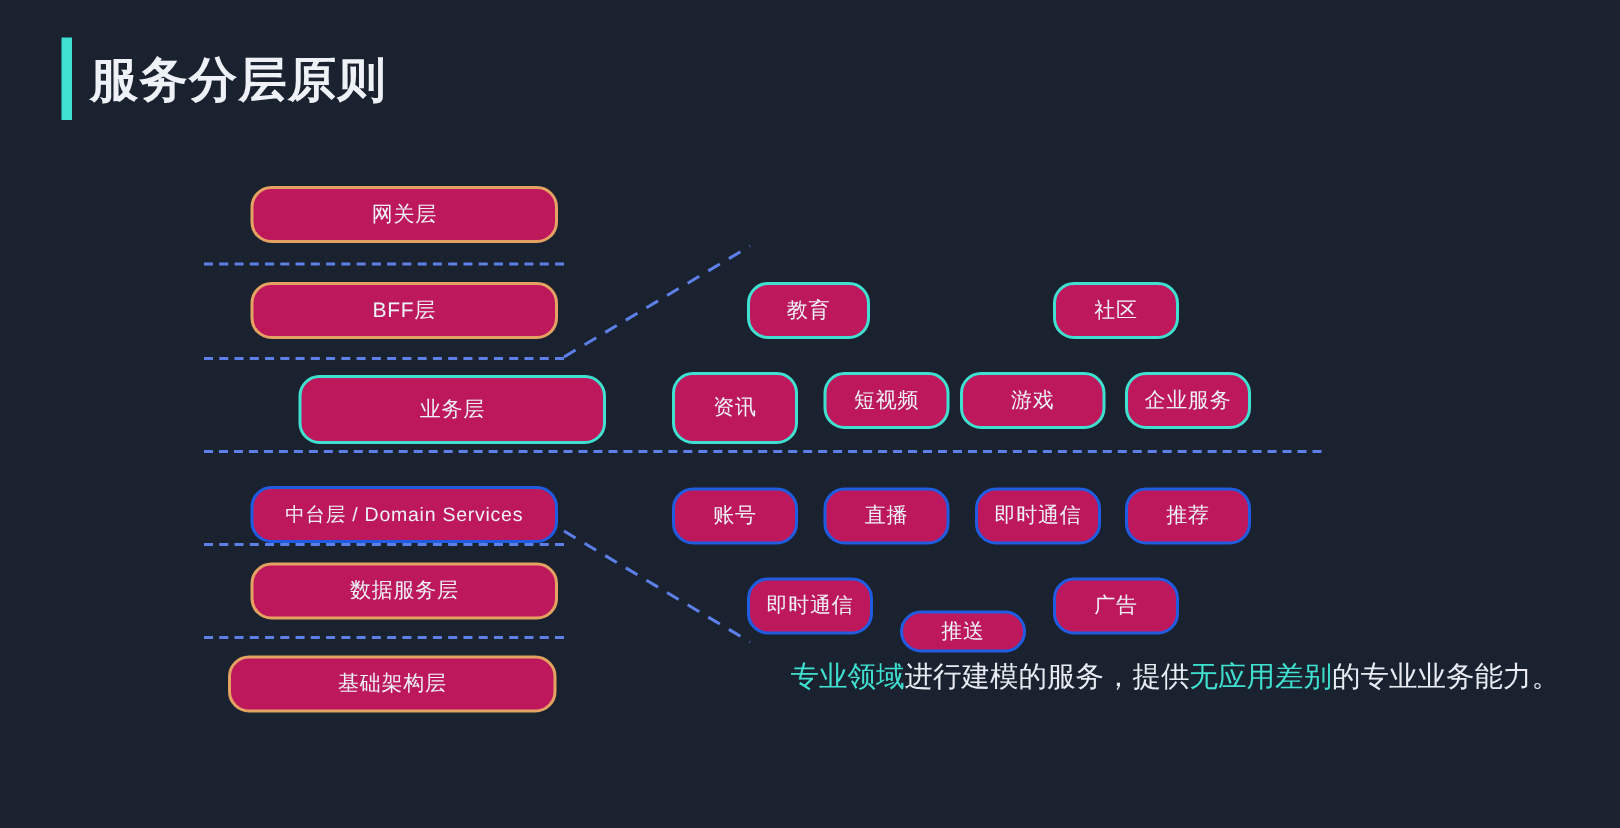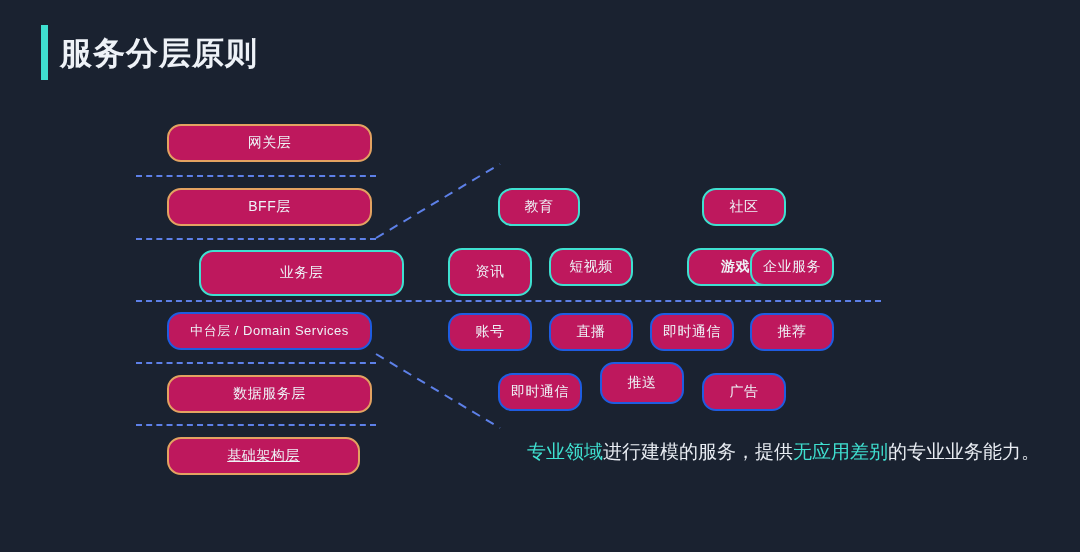--- a/index.html
+++ b/index.html
@@ -59,21 +59,21 @@
     color: #eef2f7;
     white-space: nowrap;
     letter-spacing: 0.5px;
   }
   .node.left-node {
     border-width: 2px;
     font-size: 14px;
   }
   .b-orange { border-color: #e3a261; }
   .b-cyan   { border-color: #3fe0d0; }
-  .b-blue   { border-color: #1f5ce0; }
+  .b-blue   { border-color: #1f5ce0; margin-top: 12px; }
 
   
   .hdash {
     position: absolute;
     height: 0;
     border-top: 2px dashed #5d80e8;
   }
   .diag {
     position: absolute;
     overflow: visible;
@@ -113,42 +113,42 @@
   <div class="hdash" style="left:136px; top:300px; width:745px;"></div>
 
   <div class="node left-node b-blue" style="left:167px; top:312px; width:205px; height:38px; font-size:13px;">中台层 / Domain Services</div>
 
   <div class="hdash" style="left:136px; top:362px; width:240px;"></div>
 
   <div class="node left-node b-orange" style="left:167px; top:375px; width:205px; height:38px;">数据服务层</div>
 
   <div class="hdash" style="left:136px; top:424px; width:240px;"></div>
 
-  <div class="node left-node b-orange" style="left:167px; top:437px; width:193px; height:38px;text-decoration:underline;">基础架构层</div>
+  <div class="node left-node b-orange" style="left:152px; top:437px; width:219px; height:38px;">基础架构层</div>
 
   <svg class="diag" style="left:376px; top:160px; width:130px; height:82px;" width="130" height="82" viewBox="0 0 130 82">
     <line x1="0" y1="78" x2="124" y2="4" stroke="#5d80e8" stroke-width="2" stroke-dasharray="9 7"></line>
   </svg>
 
   <svg class="diag" style="left:376px; top:350px; width:130px; height:82px;" width="130" height="82" viewBox="0 0 130 82">
     <line x1="0" y1="4" x2="124" y2="78" stroke="#5d80e8" stroke-width="2" stroke-dasharray="9 7"></line>
   </svg>
 
   <div class="node b-cyan" style="left:498px; top:188px; width:82px; height:38px;">教育</div>
   <div class="node b-cyan" style="left:702px; top:188px; width:84px; height:38px;">社区</div>
 
   <div class="node b-cyan" style="left:448px; top:248px; width:84px; height:48px;">资讯</div>
   <div class="node b-cyan" style="left:549px; top:248px; width:84px; height:38px;">短视频</div>
-  <div class="node b-cyan" style="left:687px; top:248px; width:97px; height:38px;font-weight:bold;">游戏</div>
+  <div class="node b-cyan" style="left:640px; top:248px; width:97px; height:38px;">游戏</div>
   <div class="node b-cyan" style="left:750px; top:248px; width:84px; height:38px;">企业服务</div>
 
   <div class="node b-blue" style="left:448px; top:313px; width:84px; height:38px;">账号</div>
   <div class="node b-blue" style="left:549px; top:313px; width:84px; height:38px;">直播</div>
   <div class="node b-blue" style="left:650px; top:313px; width:84px; height:38px;">即时通信</div>
   <div class="node b-blue" style="left:750px; top:313px; width:84px; height:38px;">推荐</div>
 
   <div class="node b-blue" style="left:498px; top:373px; width:84px; height:38px;">即时通信</div>
-  <div class="node b-blue" style="left:600px; top:362px; width:84px; height:42px;">推送</div>
+  <div class="node b-blue" style="left:600px; top:395px; width:84px; height:28px;">推送</div>
   <div class="node b-blue" style="left:702px; top:373px; width:84px; height:38px;">广告</div>
 
   <div class="caption"><span class="hl">专业领域</span><span>进行建模的服务，提供</span><span class="hl">无应用差别</span><span>的专业业务能力。</span></div>
 
 </div>
 
 </body></html>

